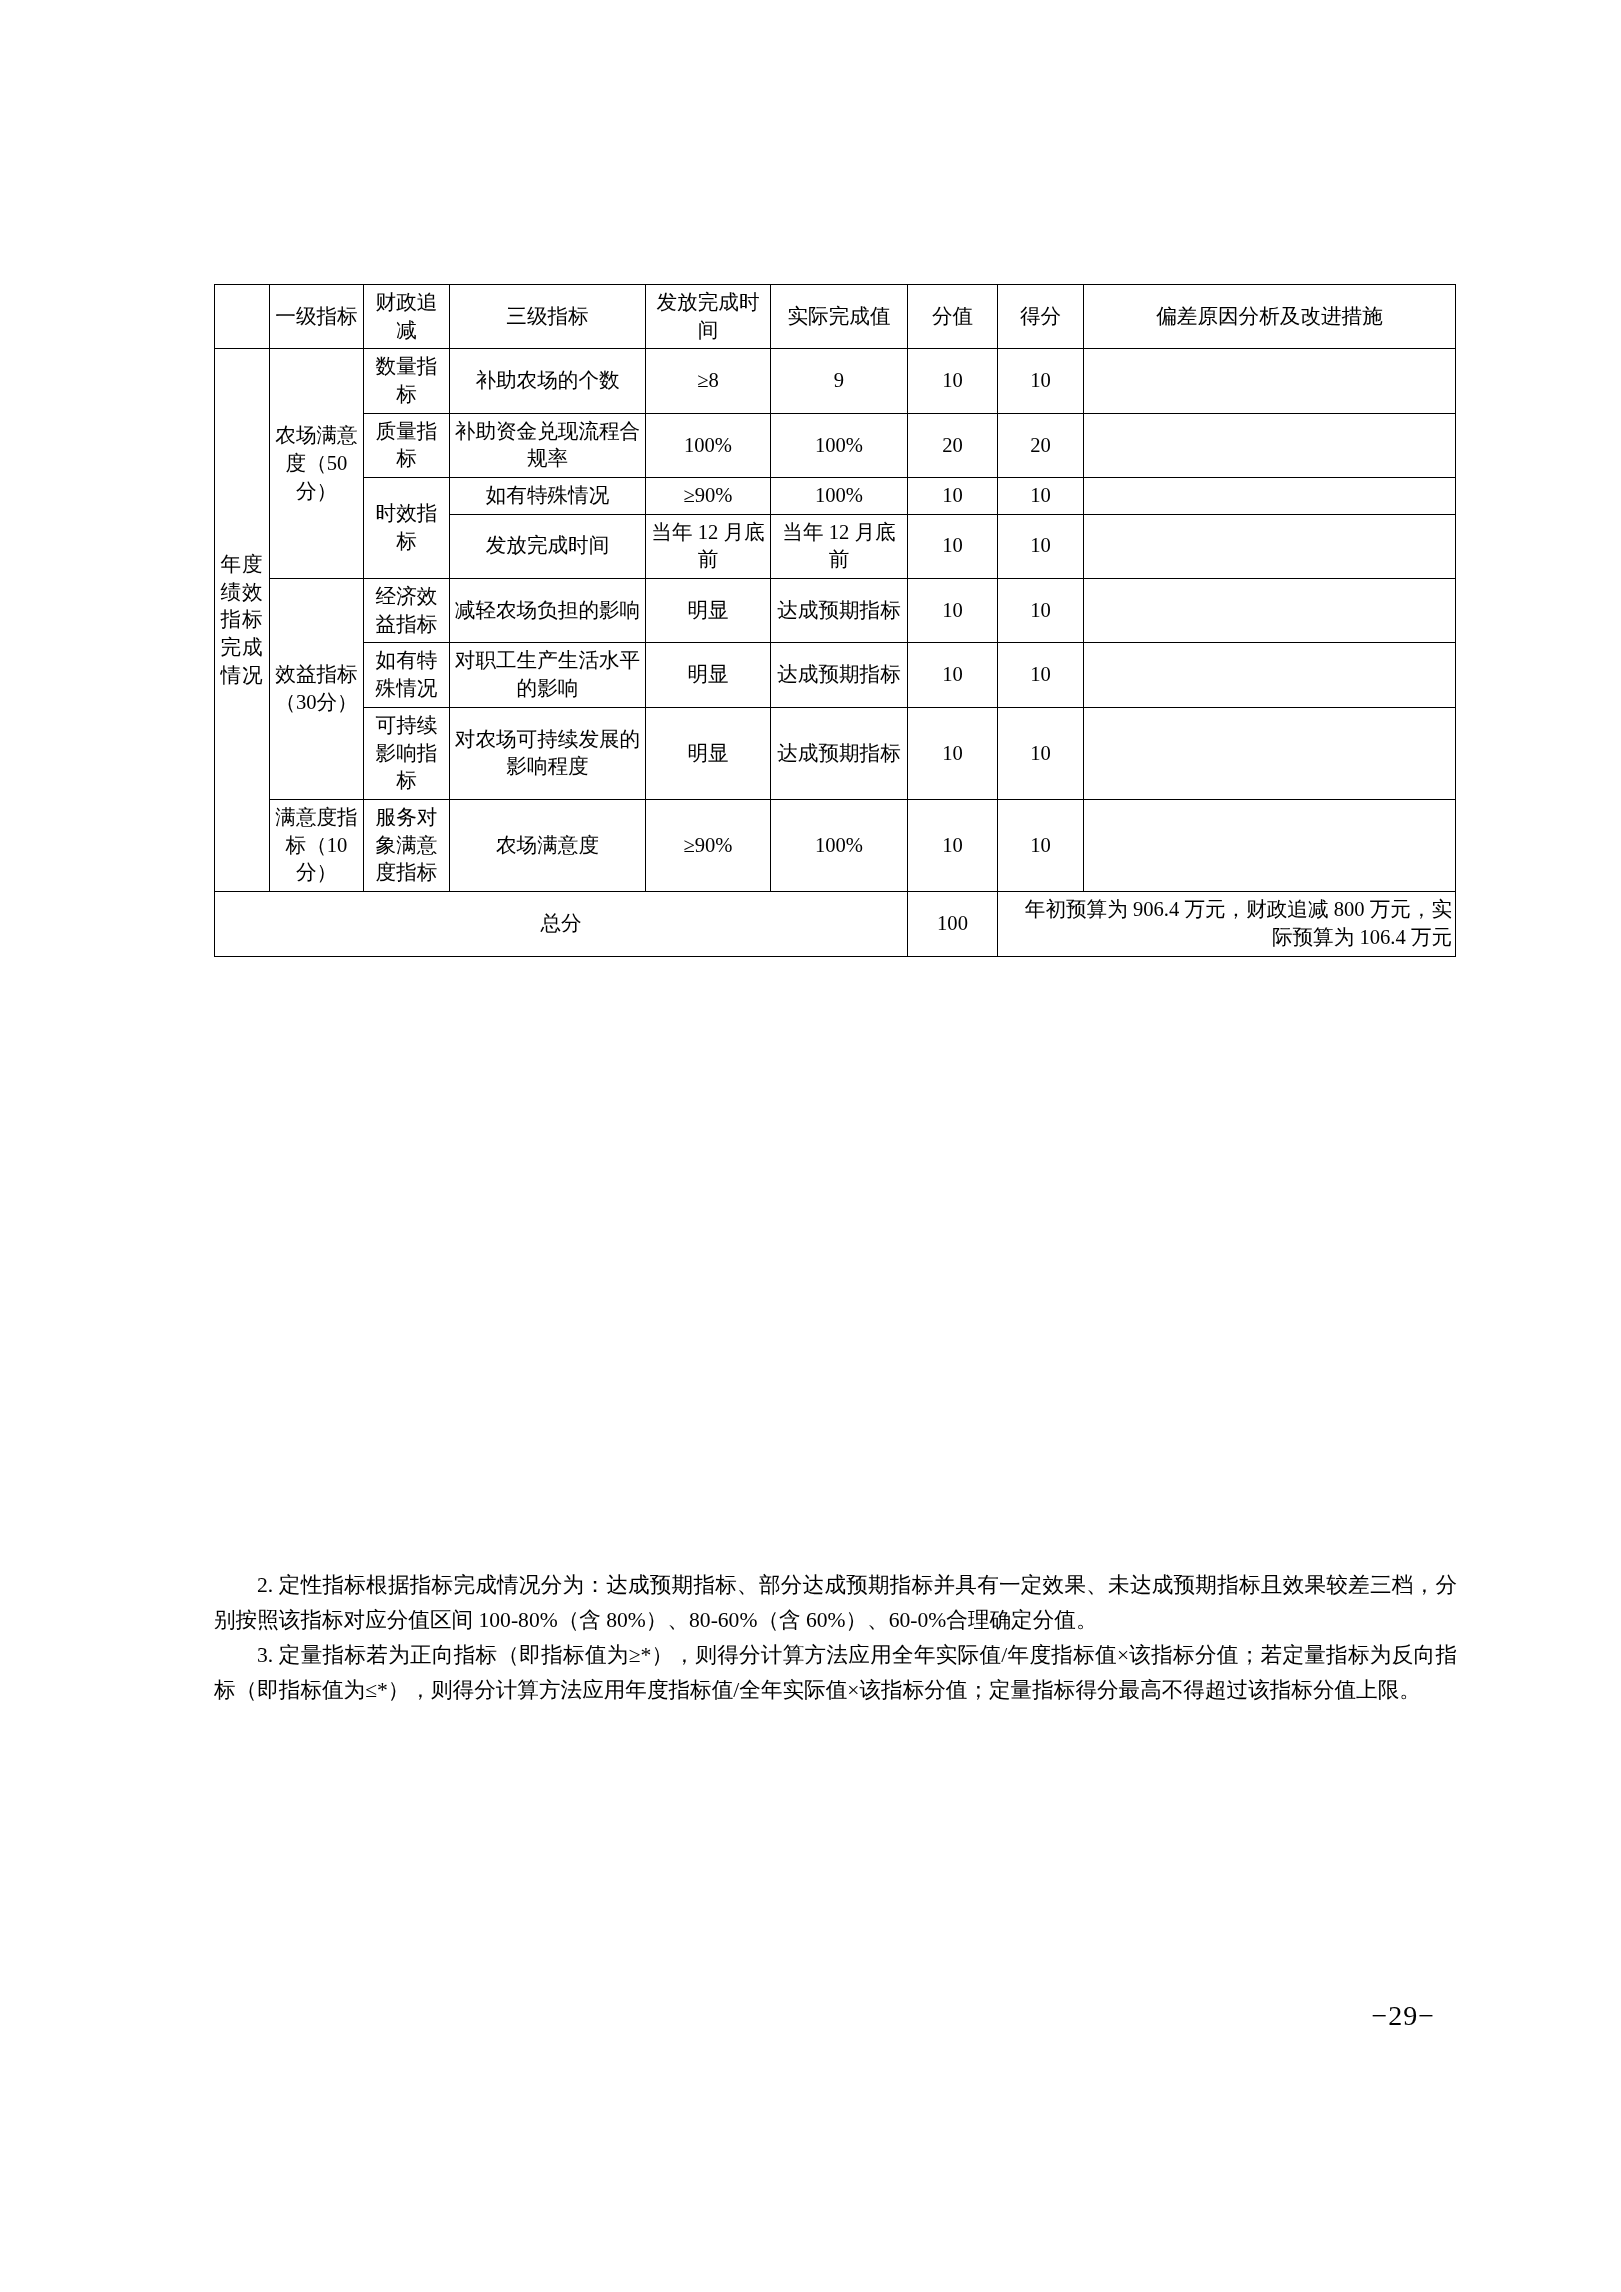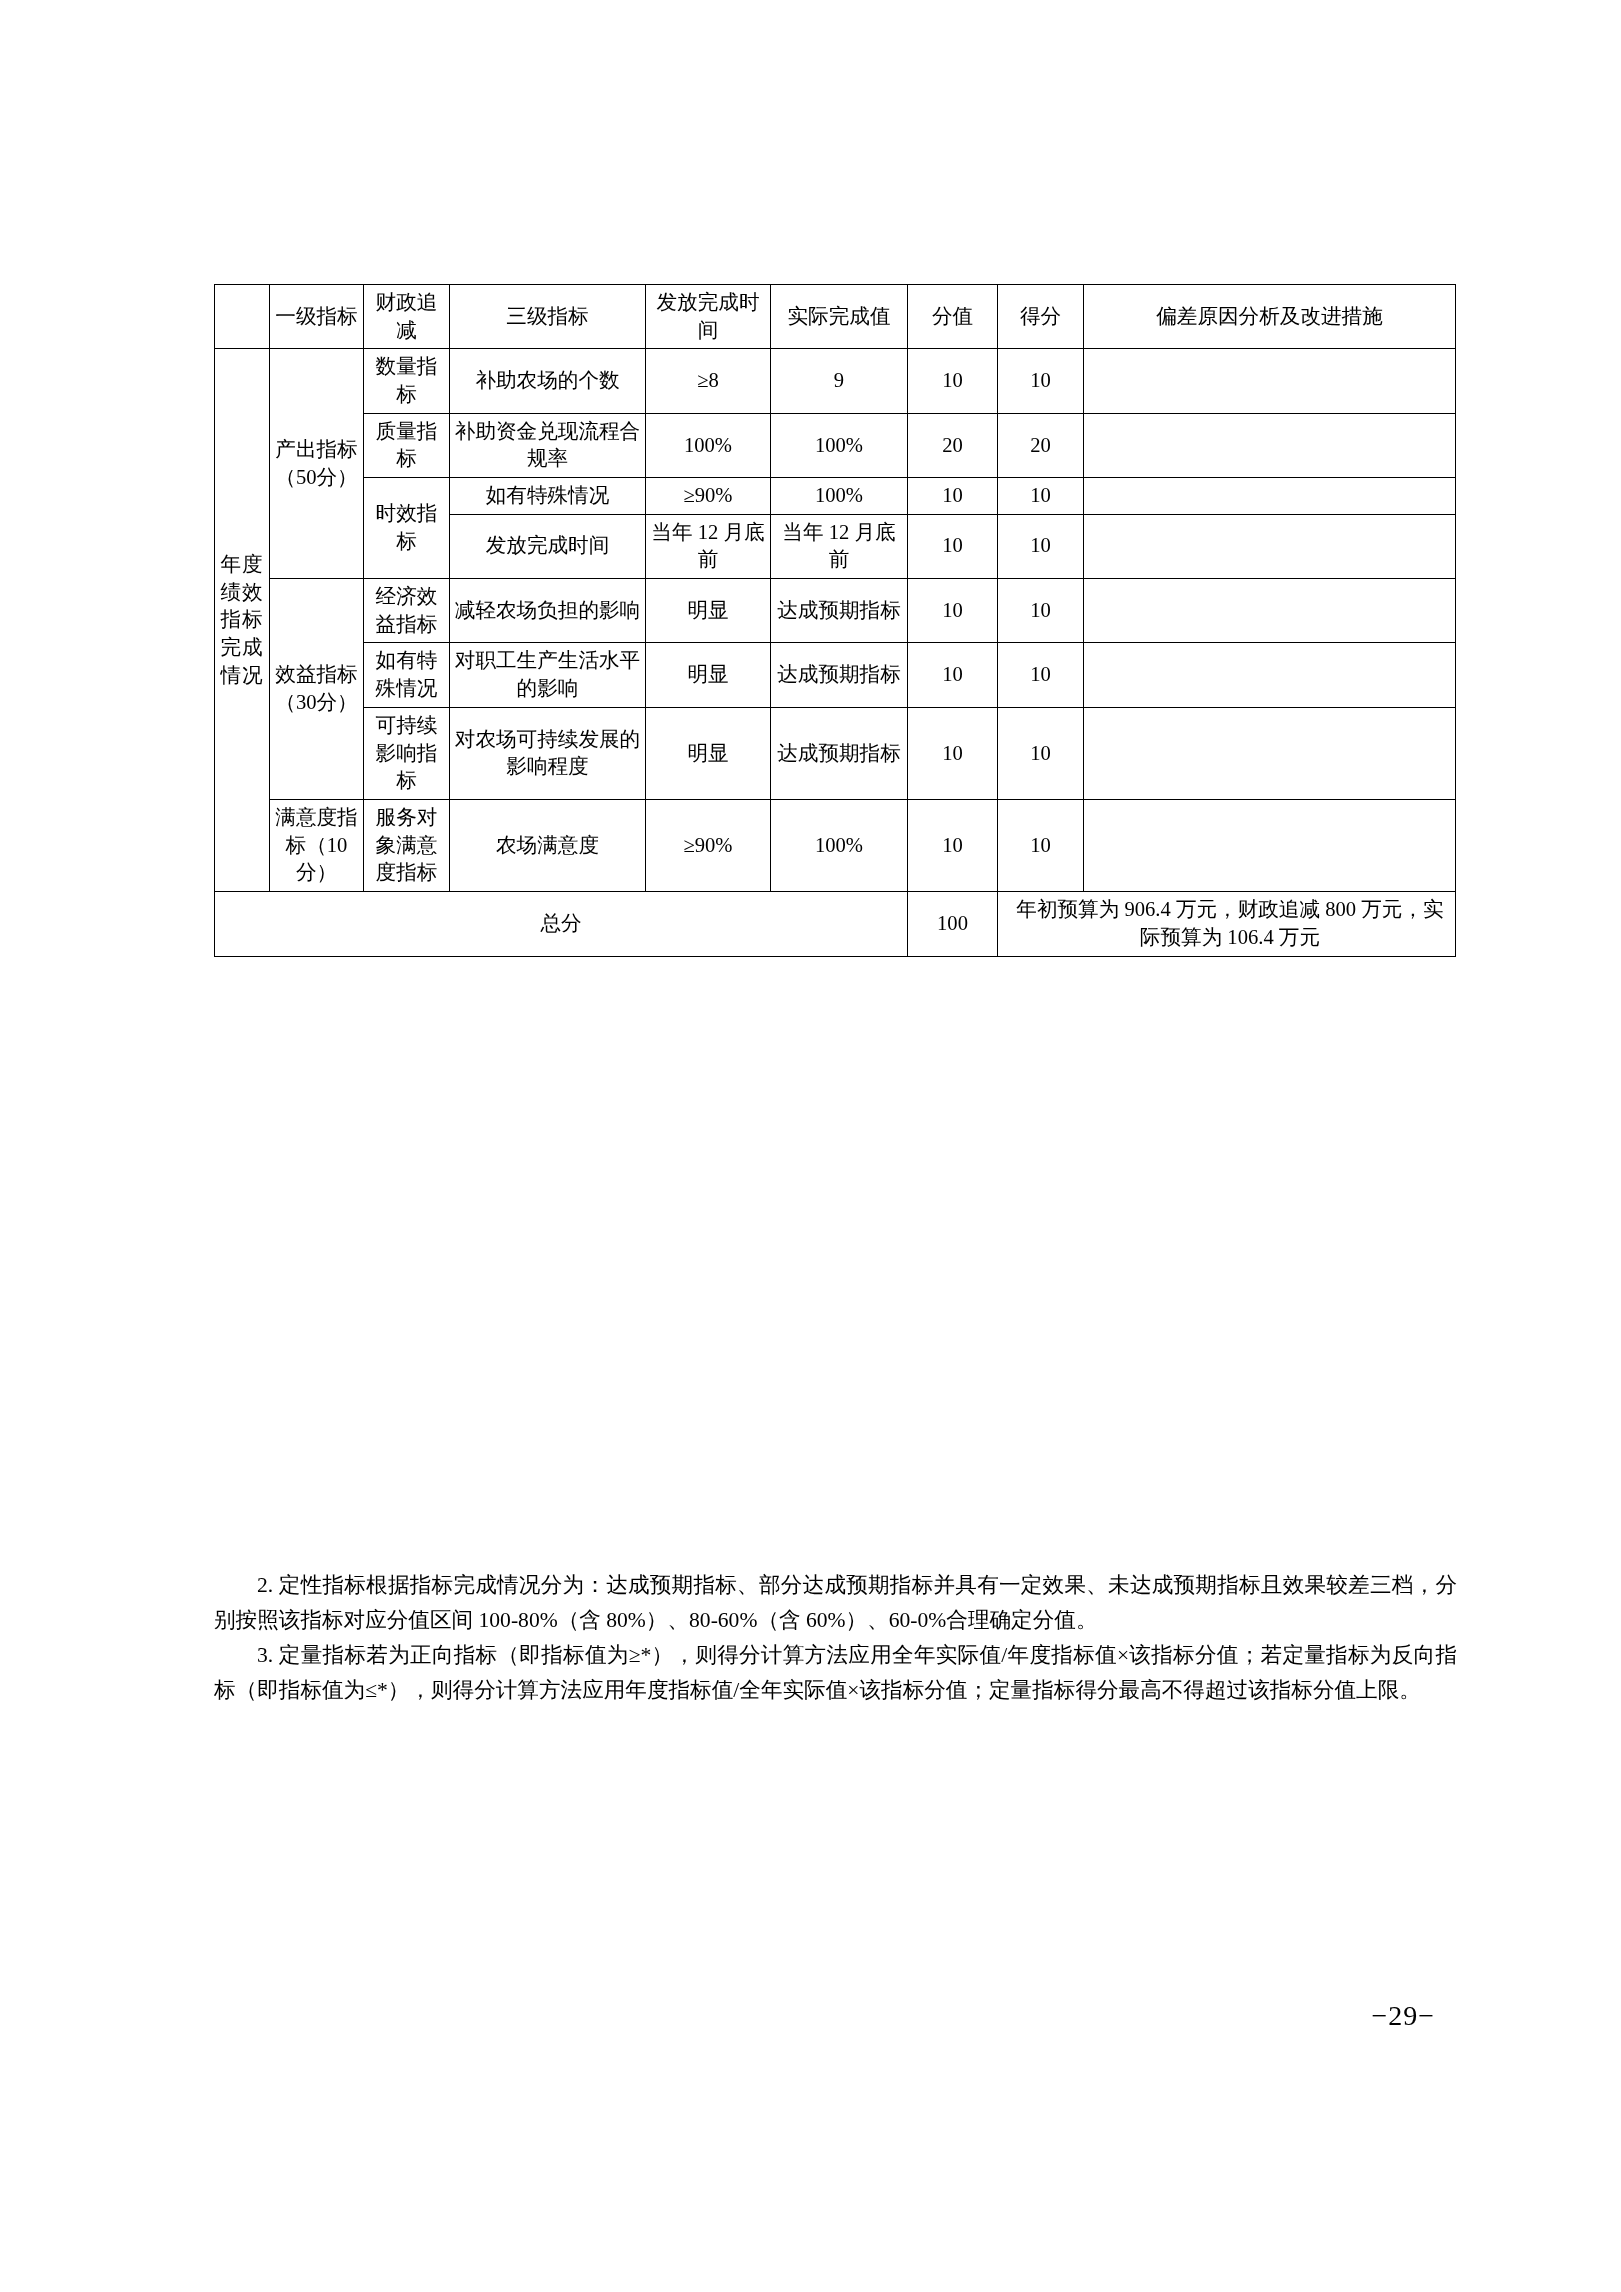--- a/index.html
+++ b/index.html
@@ -108,21 +108,21 @@
           <td>三级指标</td>
           <td>发放完成时间</td>
           <td>实际完成值</td>
           <td>分值</td>
           <td>得分</td>
           <td>偏差原因分析及改进措施</td>
         </tr>
 
         <tr>
           <td class="vert-label" rowspan="8">年度绩效指标完成情况</td>
-          <td rowspan="4">产出指标（50分）</td>
+          <td rowspan="4">农场满意度（50分）</td>
           <td>数量指标</td>
           <td>补助农场的个数</td>
           <td>≥8</td>
           <td>9</td>
           <td>10</td>
           <td>10</td>
           <td></td>
         </tr>
         <tr>
           <td>质量指标</td>
@@ -187,21 +187,21 @@
           <td>≥90%</td>
           <td>100%</td>
           <td>10</td>
           <td>10</td>
           <td></td>
         </tr>
 
         <tr>
           <td colspan="6">总分</td>
           <td>100</td>
-          <td colspan="2" style="text-align:center; padding-left:9.8px;">年初预算为 906.4 万元，财政追减 800 万元，实际预算为 106.4 万元</td>
+          <td colspan="2" style="text-align:right; padding-left:9.8px;">年初预算为 906.4 万元，财政追减 800 万元，实际预算为 106.4 万元</td>
         </tr>
       </tbody>
     </table>
   </div>
 
   <div class="notes">
     <p class="indent">2. 定性指标根据指标完成情况分为：达成预期指标、部分达成预期指标并具有一定效果、未达成预期指标且效果较差三档，分别按照该指标对应分值区间 100-80%（含 80%）、80-60%（含 60%）、60-0%合理确定分值。</p>
     <p class="indent">3. 定量指标若为正向指标（即指标值为≥*），则得分计算方法应用全年实际值/年度指标值×该指标分值；若定量指标为反向指标（即指标值为≤*），则得分计算方法应用年度指标值/全年实际值×该指标分值；定量指标得分最高不得超过该指标分值上限。</p>
   </div>
 

